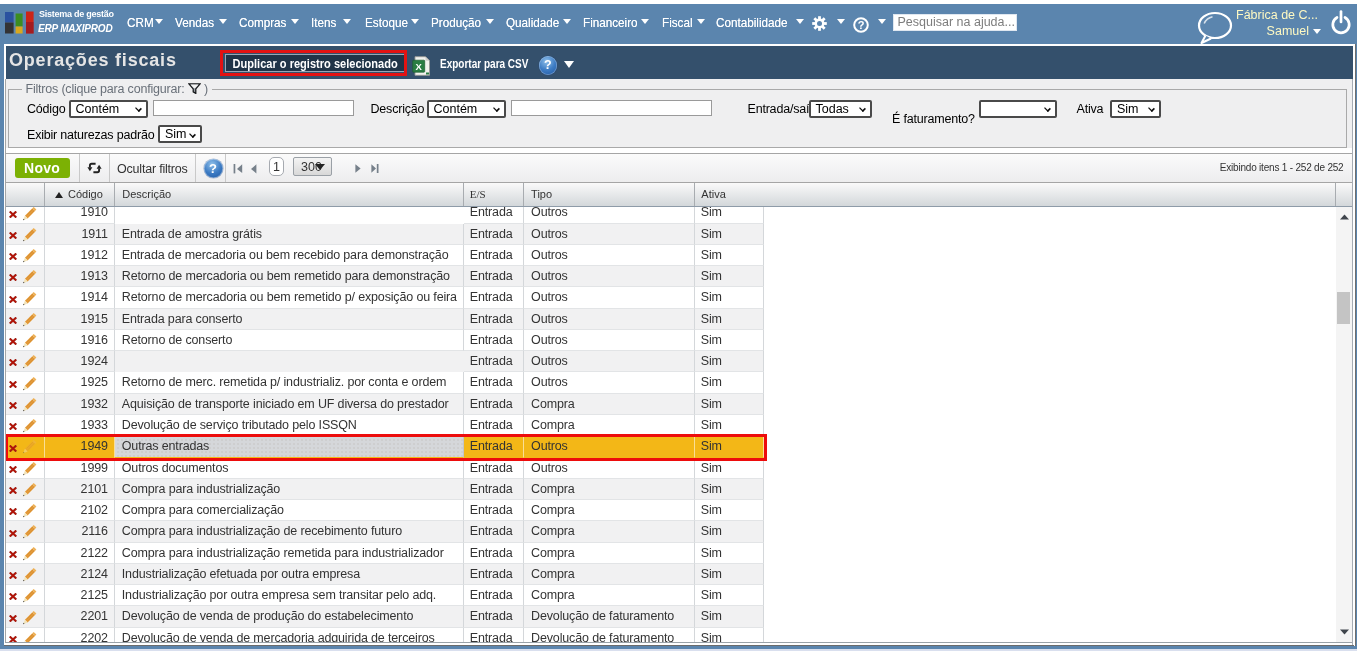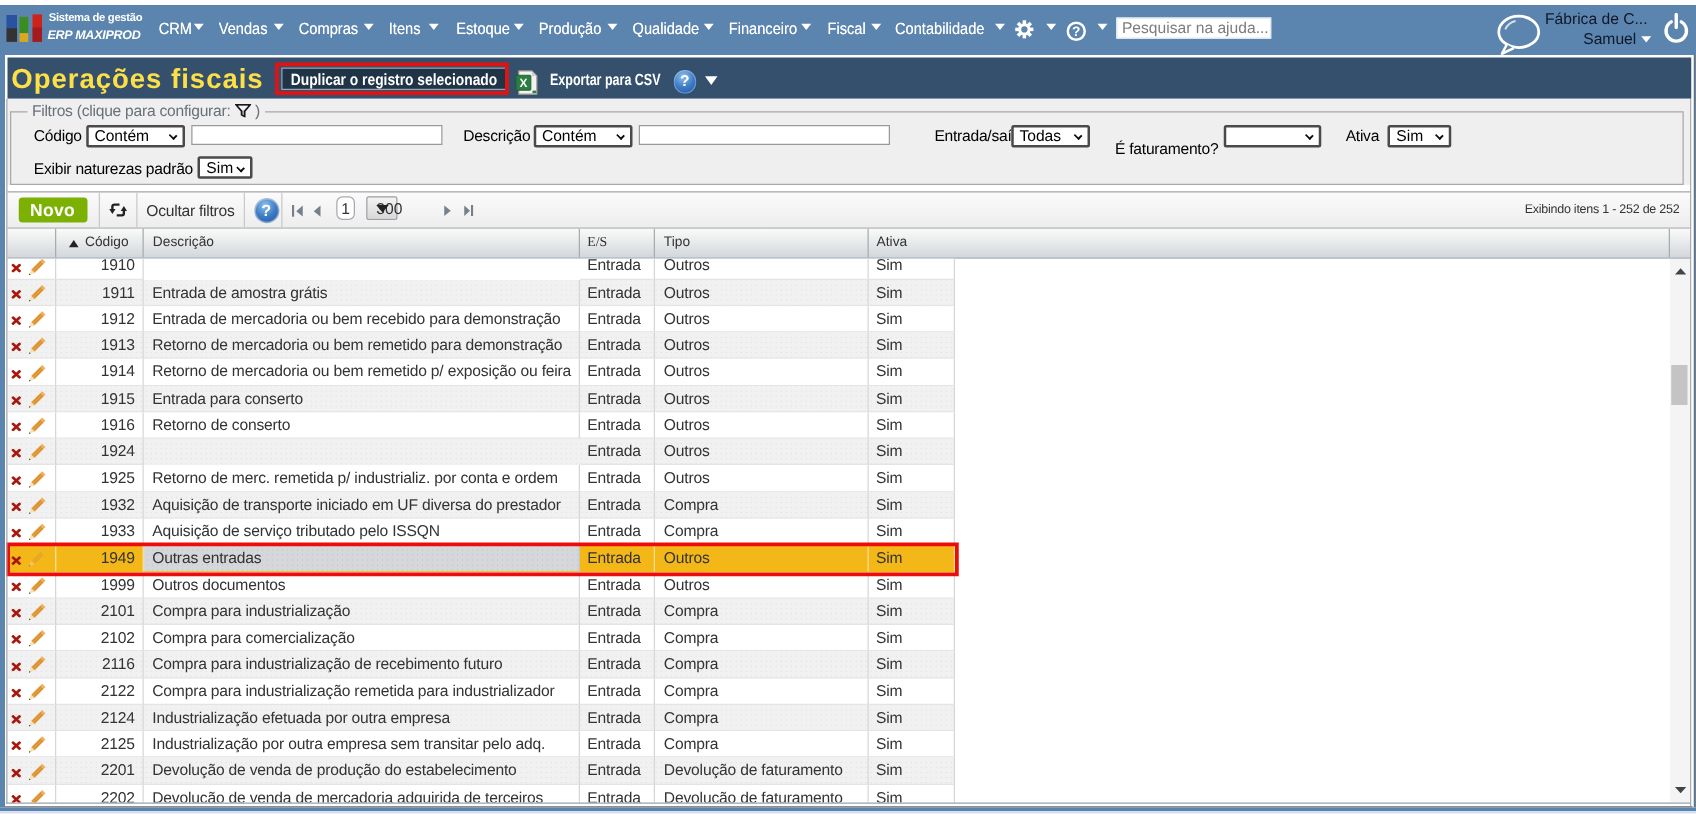--- a/index.html
+++ b/index.html
@@ -7,53 +7,53 @@
 .abs{position:absolute;}
 
 #topbar{position:absolute;left:0;top:4px;width:1357px;height:40px;background:#5b85ae;}
 .menuitem{position:absolute;top:11px;color:#fff;font-size:13px;font-weight:400;letter-spacing:0;white-space:nowrap;text-shadow:0 0 0.4px rgba(255,255,255,0.8);transform:scaleX(0.9);transform-origin:0 50%;}
 .mcaret{position:absolute;top:15px;width:0;height:0;border-left:4.5px solid transparent;border-right:4.5px solid transparent;border-top:5.5px solid #fff;}
 
 #logo{position:absolute;left:5px;top:7px;}
 #logotxt1{position:absolute;left:39px;top:5.3px;color:#fff;font-size:9px;font-weight:700;letter-spacing:-0.25px;}
 #logotxt2{position:absolute;left:38px;top:18.5px;color:#fff;font-size:10px;font-weight:700;font-style:italic;letter-spacing:-0.2px;}
 #searchbox{position:absolute;left:892.5px;top:10px;width:124.5px;height:17px;background:#fff;border:1px solid #dfe7f0;color:#7d7d7d;font-size:12.5px;line-height:15px;padding-left:4px;white-space:nowrap;overflow:hidden;}
-.toptxt{position:absolute;color:#0f172a;font-size:12.5px;white-space:nowrap;}
+.toptxt{position:absolute;color:#fef9c3;font-size:12.5px;white-space:nowrap;}
 
 #ledge{position:absolute;left:0;top:44px;width:3.5px;height:602px;background:#5b85ae;}
 #redge{position:absolute;left:1356px;top:44px;width:1px;height:602px;background:#5b85ae;}
 #rdark{position:absolute;left:1355px;top:44px;width:1px;height:602px;background:#6f6f6f;}
 #gridbot{position:absolute;left:4.8px;top:641.7px;width:1347.2px;height:1.1px;background:#9aa2a8;}
 #botline{position:absolute;left:3.5px;top:644.9px;width:1350px;height:1.2px;background:#6b6b6b;}
 #botblue{position:absolute;left:0;top:646px;width:1357px;height:3px;background:#5b85ae;}
 #botlight{position:absolute;left:0;top:649px;width:1357px;height:2px;background:#d9dfee;}
 
 #titlebar{position:absolute;left:5.5px;top:46px;width:1347.5px;height:33px;background:#34506c;}
-#title{position:absolute;left:3.5px;top:4px;color:#fde047;font-size:22px;font-weight:700;letter-spacing:0.8px;}
+#title{position:absolute;left:3.5px;top:4px;color:#e5e5e5;font-size:18px;font-weight:700;letter-spacing:0.8px;}
 #dupbtn{position:absolute;left:219.3px;top:8px;width:180px;height:18.2px;background:#203448;border:1px solid #98a6b4;color:#fff;font-size:13px;font-weight:700;display:flex;align-items:center;justify-content:center;overflow:visible;}
 #dupbtn span{display:block;flex:none;transform:scaleX(0.85);transform-origin:50% 50%;white-space:nowrap;}
 #redbox1{position:absolute;left:214.8px;top:3.5px;width:186.5px;height:26.5px;border:3.7px solid #e31212;}
 #csvtxt{position:absolute;left:434px;top:10.2px;color:#fff;font-size:13px;font-weight:700;transform:scaleX(0.77);transform-origin:0 0;white-space:nowrap;}
 .qicon{position:absolute;width:17px;height:17px;border-radius:50%;background:radial-gradient(circle at 42% 28%,#8fc0ea 0%,#3d7cc4 50%,#1d55a0 100%);box-shadow:inset 0 0 0 0.8px rgba(255,255,255,0.3),0 0 0 0.6px rgba(30,70,130,0.35);color:#fff;font-size:11.5px;font-weight:700;text-align:center;line-height:17px;}
 #tcaret{position:absolute;left:558.3px;top:14.6px;width:0;height:0;border-left:5.8px solid transparent;border-right:5.8px solid transparent;border-top:7.5px solid #fff;}
 
 #filters{position:absolute;left:5.5px;top:79px;width:1346px;height:68.7px;background:#efeff0;}
 #fieldset{position:absolute;left:2.5px;top:9.5px;width:1339px;height:59px;border:1px solid #a9a9a9;}
 #legend{position:absolute;left:16px;top:3px;background:#efeff0;padding:0 4px;color:#697079;font-size:12.5px;letter-spacing:-0.2px;white-space:nowrap;}
 .flabel{position:absolute;color:#000;font-size:12.5px;letter-spacing:-0.2px;white-space:nowrap;}
 .fselect{position:absolute;height:18px;background:#fff;border:2px solid #4a4a4a;border-radius:2px;font-size:12.5px;color:#000;line-height:14px;padding-left:5px;}
 .fselect .sc{position:absolute;right:4px;top:3.5px;width:7px;height:7px;border-right:2.3px solid #0b0b0b;border-bottom:2.3px solid #0b0b0b;transform:rotate(45deg) scale(0.78,0.62);}
 .finput{position:absolute;height:16px;background:#fff;border:1px solid #9a9a9a;}
 
 #toolbar{position:absolute;left:5.5px;top:152.5px;width:1346px;height:30px;background:linear-gradient(#fbfbfb,#ededee);border-top:1px solid #a5a5a5;border-bottom:1px solid #a5a5a5;}
 #novo{position:absolute;left:9px;top:4.5px;width:55px;height:20px;background:#7cb104;border-radius:3px;color:#fff;font-size:14px;font-weight:700;text-align:center;line-height:20px;letter-spacing:0.2px;}
 .tsep{position:absolute;top:0;width:1px;height:28px;background:#c9c9c9;}
 .ttxt{position:absolute;color:#333;font-size:12.5px;letter-spacing:-0.2px;white-space:nowrap;}
 #pg1{position:absolute;left:263.8px;top:3.6px;width:14.3px;height:19.3px;background:#fff;border:1px solid #a6aab0;border-radius:5px;color:#333;font-size:12.5px;text-align:center;line-height:19px;}
-#pgsel{position:absolute;left:287.6px;top:3.6px;width:25px;height:19.3px;background:linear-gradient(#f4f4f4,#d8d8d8);border:1px solid #9aa0a6;border-radius:2px;color:#333;font-size:12.5px;line-height:18px;padding-left:7px;}
+#pgsel{position:absolute;left:287.6px;top:3.6px;width:39px;height:19.3px;background:linear-gradient(#f4f4f4,#d8d8d8);border:1px solid #9aa0a6;border-radius:2px;color:#333;font-size:12.5px;line-height:18px;padding-left:7px;}
 #pgsel .sc{position:absolute;right:6px;top:6px;width:0;height:0;border-left:5px solid transparent;border-right:5px solid transparent;border-top:6px solid #222;}
 .parrow{position:absolute;top:9.5px;}
 #exibindo{position:absolute;right:8px;top:8px;color:#333;font-size:10px;letter-spacing:-0.2px;}
 
 #ghead{position:absolute;left:5.5px;top:183px;width:1346px;height:24px;background:linear-gradient(#fafafa,#d3d7da);border-bottom:1.5px solid #8e9ba8;}
 .hcell{position:absolute;top:0;height:22.5px;border-right:1px solid #a8acb0;color:#333;font-size:11px;line-height:22px;white-space:nowrap;}
 
 #gclip{position:absolute;left:5.5px;top:207px;width:1330px;height:434.7px;overflow:hidden;background:#fff;}
 #rows{position:absolute;left:0;top:-4.7px;width:1330px;}
 .row{position:relative;width:758.5px;height:21.27px;}
@@ -462,21 +462,21 @@
             </svg>
             <svg class="pico" width="16" height="16" viewBox="0 0 16 16">
               <polygon points="2.9,10.7 10.3,3.3 13,6 5.6,13.4" fill="#e59c3c"></polygon>
               <polygon points="10.3,3.3 11.7,1.9 14.4,4.6 13,6" fill="#eeb259"></polygon>
               <polygon points="2.9,10.7 5.6,13.4 1.1,15.2" fill="#f2e3b8"></polygon>
               <polygon points="1.1,15.2 2.5,14.65 1.6,13.75" fill="#2b2b2b"></polygon>
               <path d="M4.7 10.4 L11.2 3.9 M6 11.7 L12.5 5.2" stroke="#cd8427" stroke-width="0.7" opacity="0.8"></path>
             </svg>
           </div>
           <div class="cell c1">1933</div>
-          <div class="cell c2">Aquisição de serviço tributado pelo ISSQN</div>
+          <div class="cell c2">Devolução de serviço tributado pelo ISSQN</div>
           <div class="cell c3">Entrada</div>
           <div class="cell c4">Compra</div>
           <div class="cell c5">Sim</div>
         </div>
     <div class="row sel">
           <div class="cell c0">
             <svg class="xico" width="8" height="7" viewBox="0 0 8 7">
               <path d="M1.5 1.2 L6.5 5.8 M6.5 1.2 L1.5 5.8" stroke="#9e2a1e" stroke-width="2.2" stroke-linecap="square"></path>
               <path d="M1.5 1.2 L6.5 5.8 M6.5 1.2 L1.5 5.8" stroke="#b80f04" stroke-width="1.1" stroke-linecap="square"></path>
             </svg>

